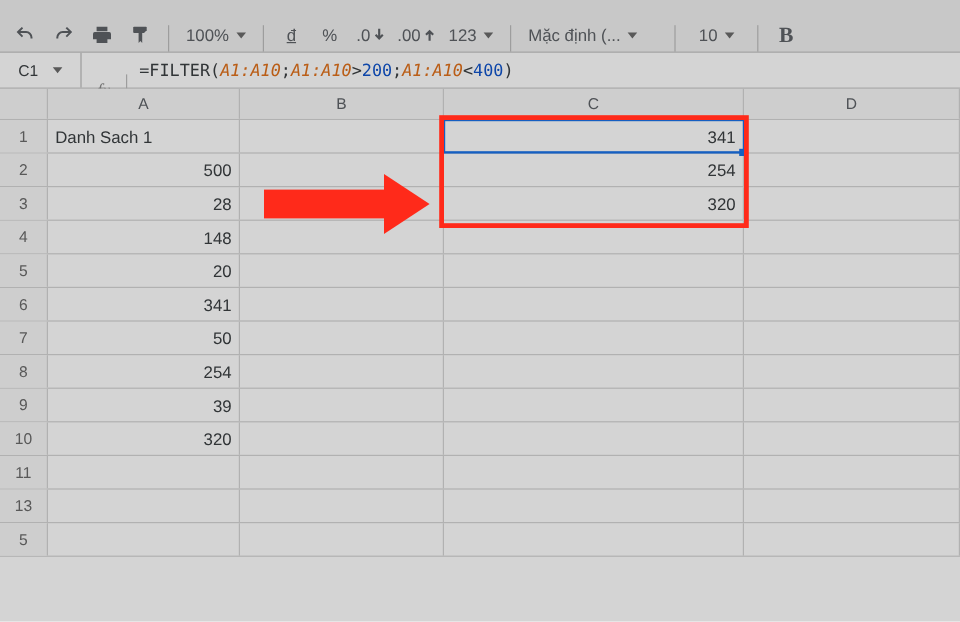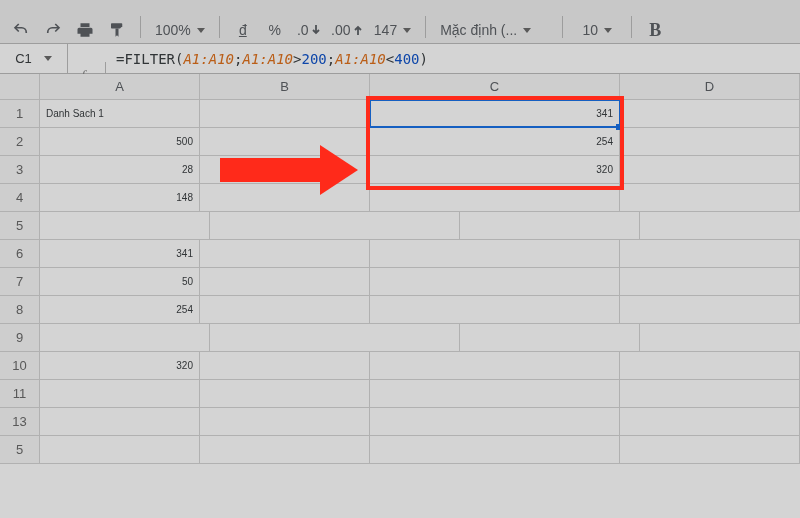--- a/index.html
+++ b/index.html
@@ -20,25 +20,25 @@
     margin: 0; padding: 0;
     width: 800px; height: 518px;
     overflow: hidden;
     color: var(--text);
     font-size: 13px;
   }
   .app { position: relative; width: 800px; height: 518px; background: #fff; }
 
   
   .toolbar {
-    display: flex; align-items: flex-start;
+    display: flex; align-items: flex-end;
     height: 44px;
     background: var(--toolbar-bg);
     border-bottom: 1px solid var(--border);
-    padding: 16px 6px;
+    padding: 0 6px;
     gap: 2px;
   }
   .tb-btn, .tb-btn-svg {
     display: flex; align-items: center; justify-content: center;
     width: 30px; height: 28px;
     color: #5f6368;
     cursor: pointer;
     border-radius: 3px;
   }
   .divider {
@@ -122,21 +122,21 @@
     display: flex; align-items: center; justify-content: center;
     border-right: 1px solid var(--grid-line);
     color: #6b6b6b; font-size: 13px;
     background: #f8f8f8;
   }
   .cell {
     height: 100%;
     border-right: 1px solid var(--grid-line);
     display: flex; align-items: center;
     padding: 0 6px;
-    font-size: 10px;
+    font-size: 14px;
   }
   .cell.num { justify-content: flex-end; }
   .cell.text { justify-content: flex-start; }
 
   
   .sel-cell {
     outline: 2px solid var(--selected-blue);
     outline-offset: -1px;
     position: relative;
   }
@@ -234,21 +234,21 @@
     </div>
     <div class="tb-btn" style="width:38px;">
       <span class="tb-label" style="display:flex;align-items:center;gap:2px;">
         <span>.00</span>
         <svg width="10" height="12" viewBox="0 0 10 12" fill="none" stroke="#5f6368" stroke-width="1.8">
             <path d="M5 11V3M2 6l3-3 3 3"></path>
           </svg>
       </span>
     </div>
     <div class="tb-group">
-      <span class="tb-label">147</span>
+      <span class="tb-label">123</span>
       <span class="caret"></span>
     </div>
 
     <div class="divider"></div>
 
     <div class="tb-group" style="width:120px;">
       <span class="tb-label">Mặc định (...</span>
       <span class="caret"></span>
     </div>
 
@@ -323,20 +323,21 @@
         </div>
         <div class="row">
           <div class="row-head">4</div>
           <div class="cell num" style="width: 160px;">148</div>
           <div class="cell" style="width: 170px;"></div>
           <div class="cell" style="width: 250px;"></div>
           <div class="cell" style="width: 180px;"></div>
         </div>
         <div class="row">
           <div class="row-head">5</div>
+          <div class="cell num" style="width: 160px;">20</div>
           <div class="cell" style="width: 170px;"></div>
           <div class="cell" style="width: 250px;"></div>
           <div class="cell" style="width: 180px;"></div>
         </div>
         <div class="row">
           <div class="row-head">6</div>
           <div class="cell num" style="width: 160px;">341</div>
           <div class="cell" style="width: 170px;"></div>
           <div class="cell" style="width: 250px;"></div>
           <div class="cell" style="width: 180px;"></div>
@@ -350,20 +351,21 @@
         </div>
         <div class="row">
           <div class="row-head">8</div>
           <div class="cell num" style="width: 160px;">254</div>
           <div class="cell" style="width: 170px;"></div>
           <div class="cell" style="width: 250px;"></div>
           <div class="cell" style="width: 180px;"></div>
         </div>
         <div class="row">
           <div class="row-head">9</div>
+          <div class="cell num" style="width: 160px;">39</div>
           <div class="cell" style="width: 170px;"></div>
           <div class="cell" style="width: 250px;"></div>
           <div class="cell" style="width: 180px;"></div>
         </div>
         <div class="row">
           <div class="row-head">10</div>
           <div class="cell num" style="width: 160px;">320</div>
           <div class="cell" style="width: 170px;"></div>
           <div class="cell" style="width: 250px;"></div>
           <div class="cell" style="width: 180px;"></div>

